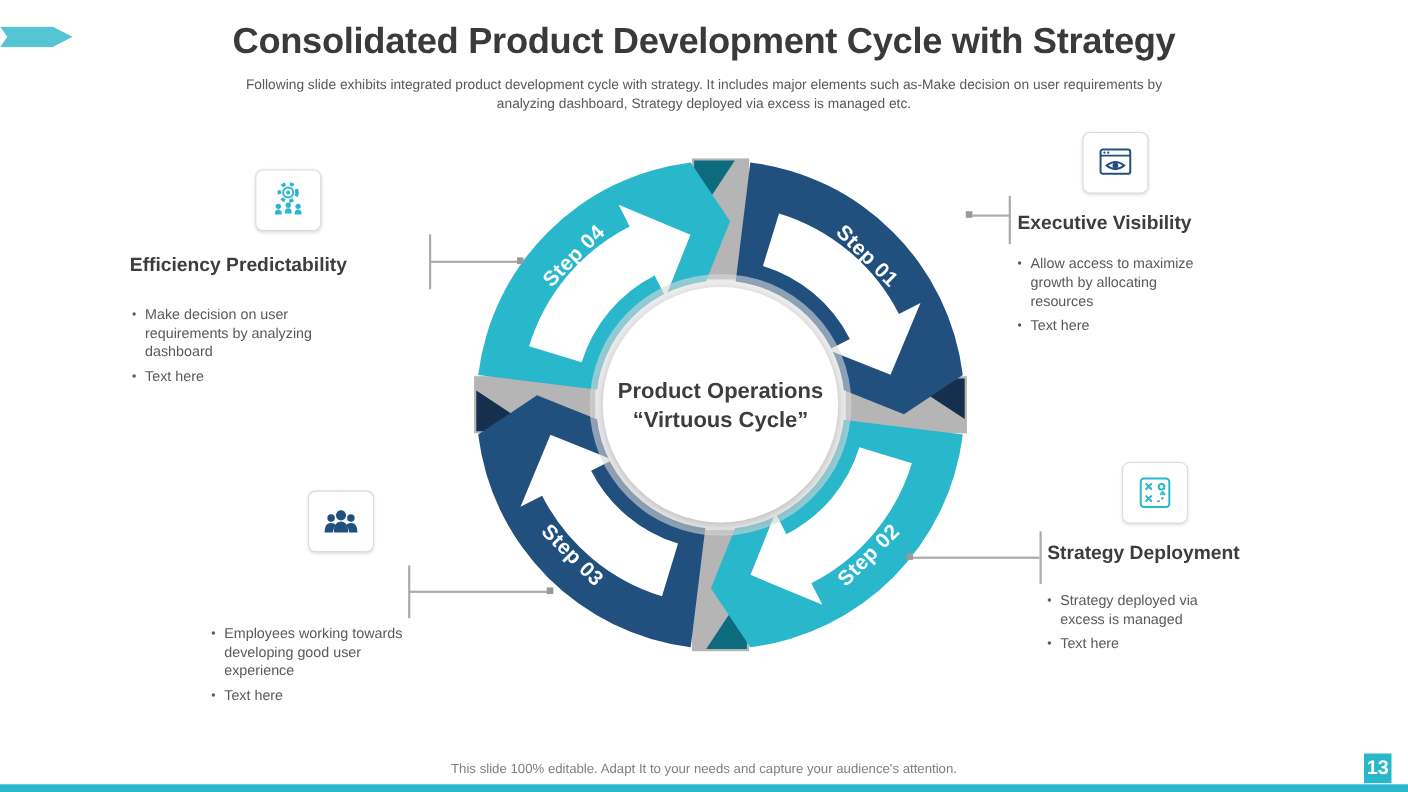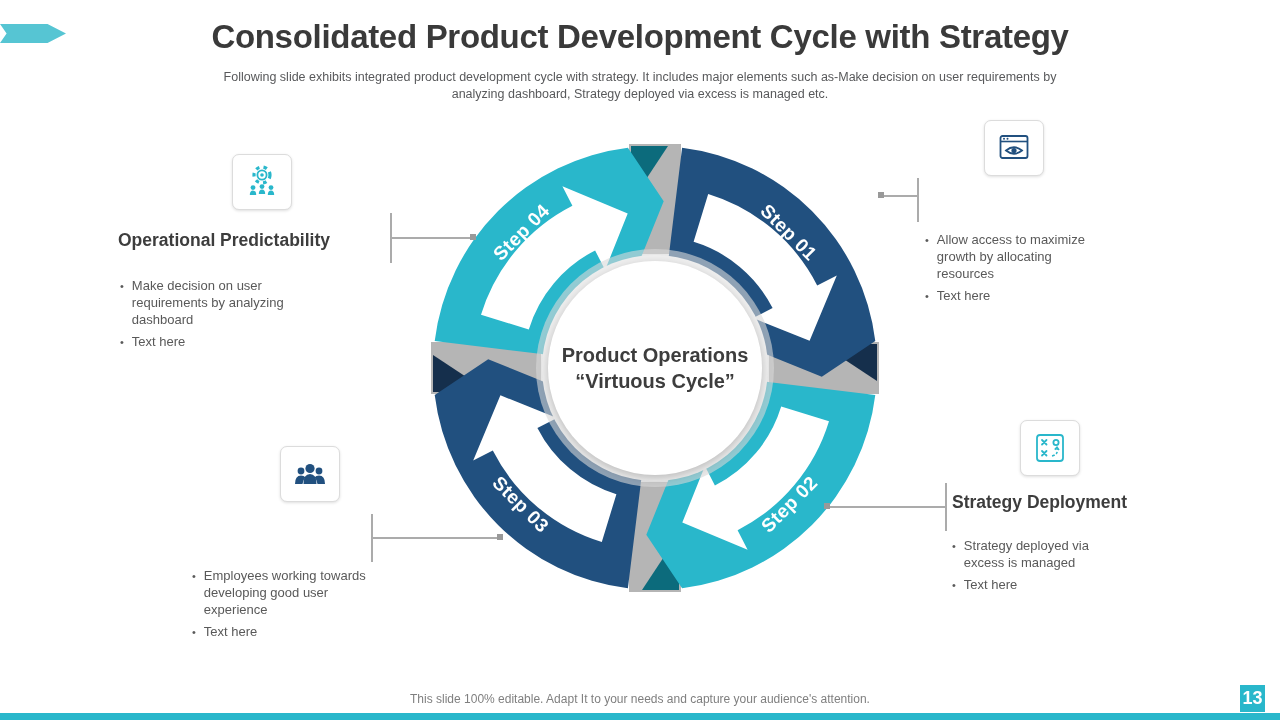--- a/index.html
+++ b/index.html
@@ -105,21 +105,21 @@
             <circle cy="-3.4" r="2.4"></circle>
             <path d="M-3.2,4 Q-3.2,-0.6 0,-0.6 Q3.2,-0.6 3.2,4 Z"></path>
           </g>
         <g transform="translate(27,26)">
             <circle cy="-3.4" r="2.4"></circle>
             <path d="M-3.2,4 Q-3.2,-0.6 0,-0.6 Q3.2,-0.6 3.2,4 Z"></path>
           </g>
       </g>
     </svg>
   </div>
-  <h2 class="callout-title" style="left:118px;top:230px;width:275px;">Operational Predictability</h2>
+  <h2 class="callout-title" style="left:118px;top:230px;width:275px;">Efficiency Predictability</h2>
   <div class="bullets" style="left:120px;top:278px;width:185px;">
     <div class="bullet">
         <span class="dot">•</span>
         <span>Make decision on user requirements by analyzing dashboard</span>
       </div>
     <div class="bullet">
         <span class="dot">•</span>
         <span>Text here</span>
       </div>
   </div>
@@ -130,20 +130,21 @@
   <div class="icon-box" style="left:984px;top:120px;">
     <svg width="36" height="34" viewBox="0 0 36 34">
       <rect x="4.5" y="5" width="27" height="22" rx="2" fill="none" stroke="#21507F" stroke-width="1.8"></rect>
       <line x1="4.5" y1="10.5" x2="31.5" y2="10.5" stroke="#21507F" stroke-width="1.6"></line>
       <circle cx="8" cy="7.8" r="1" fill="#21507F"></circle>
       <circle cx="11.5" cy="7.8" r="1" fill="#21507F"></circle>
       <path d="M10,19.5 Q18,13 26,19.5 Q18,26 10,19.5 Z" fill="none" stroke="#21507F" stroke-width="1.8"></path>
       <circle cx="18" cy="19.5" r="2.6" fill="#21507F"></circle>
     </svg>
   </div>
+  <h2 class="callout-title" style="left:925px;top:192px;width:230px;">Executive Visibility</h2>
   <div class="bullets" style="left:925px;top:232px;width:185px;">
     <div class="bullet">
         <span class="dot">•</span>
         <span>Allow access to maximize growth by allocating resources</span>
       </div>
     <div class="bullet">
         <span class="dot">•</span>
         <span>Text here</span>
       </div>
   </div>

